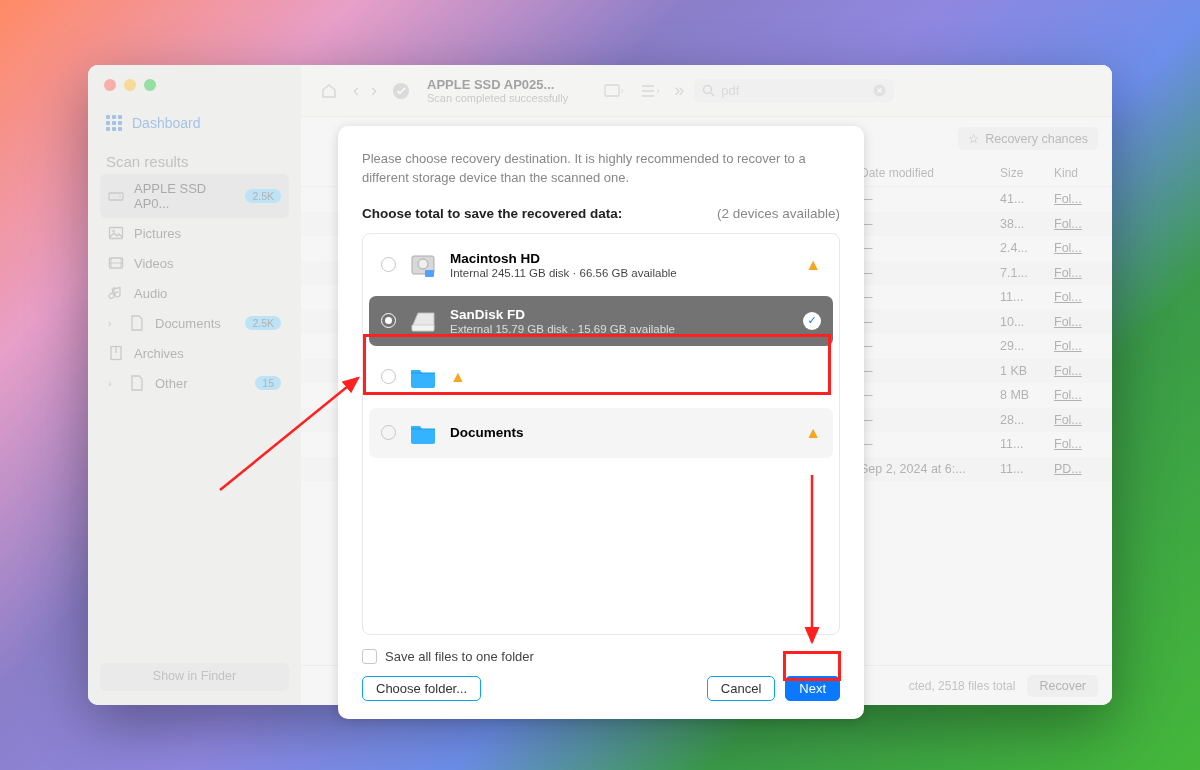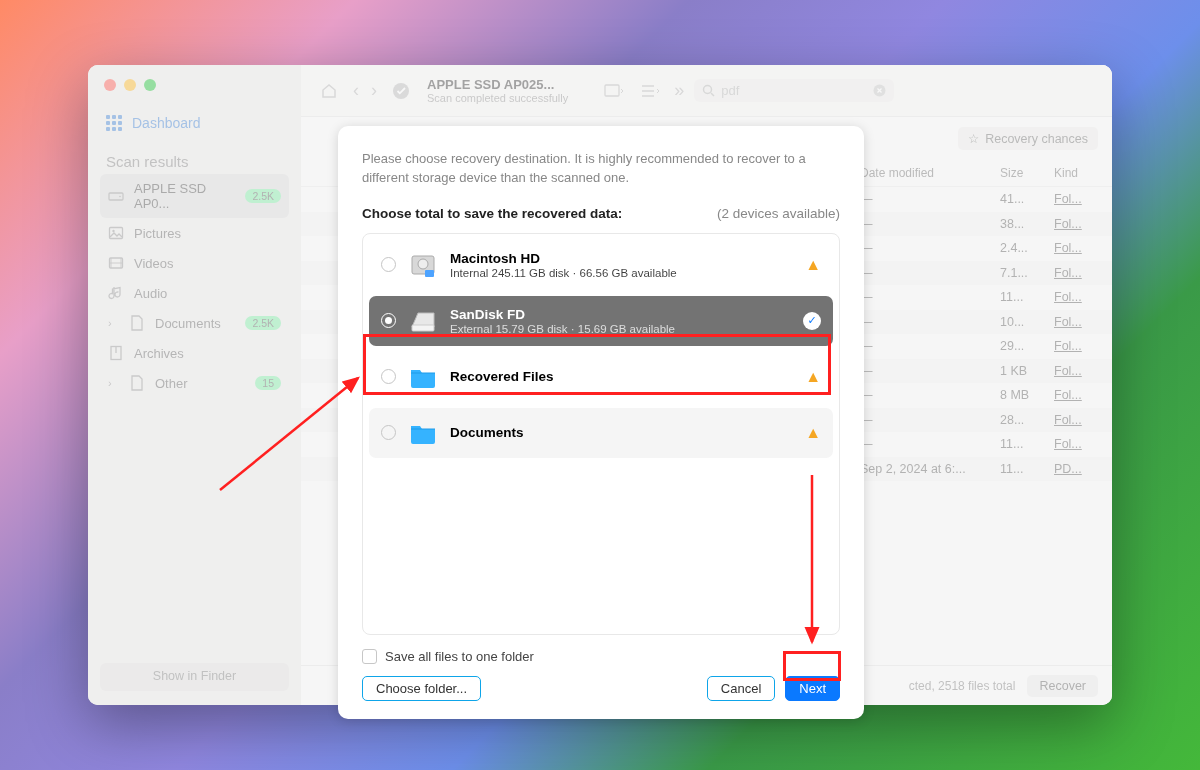--- a/index.html
+++ b/index.html
@@ -9,21 +9,21 @@
 .sidebar { width: 244px; background: #eeedec; padding: 14px 12px; display: flex; flex-direction: column; position: relative; }
 .traffic { display: flex; gap: 8px; margin-bottom: 18px; padding-left: 4px; }
 .traffic span { width: 12px; height: 12px; border-radius: 50%; display: block; }
 .tl-red { background: #ff5f57; } .tl-yel { background: #febc2e; } .tl-grn { background: #28c840; }
 .dash { display: flex; align-items: center; gap: 10px; color: #4a8ad8; padding: 6px 6px 14px; font-size: 14px; }
 .dash-ico { width: 16px; height: 16px; display: grid; grid-template-columns: 1fr 1fr 1fr; grid-template-rows: 1fr 1fr 1fr; gap: 2px; }
 .dash-ico i { background: #4a8ad8; border-radius: 1px; }
 .sect { font-size: 15px; color: #8a8a8a; padding: 8px 6px 4px; }
 .sb-item { display: flex; align-items: center; gap: 10px; padding: 7px 8px; border-radius: 6px; font-size: 13px; color: #6d6d6d; }
 .sb-item.sel { background: #dedede; color: #555; }
-.sb-badge { margin-left: auto; background: #86efac; color: #666; font-size: 10.5px; padding: 1px 7px; border-radius: 8px; }
+.sb-badge { margin-left: auto; background: #7dd3fc; color: #666; font-size: 10.5px; padding: 1px 7px; border-radius: 8px; }
 .sb-ico { width: 16px; height: 16px; display: flex; align-items: center; justify-content: center; color: #9c9c9c; }
 .chev { width: 11px; color: #999; font-size: 11px; }
 .sb-footer { margin-top: auto; padding: 6px 28px 8px; font-size: 12.5px; color: #888; text-align: center; background: #e4e3e2; border-radius: 6px; }
 
 .main { flex: 1; background: #fdfdfd; display: flex; flex-direction: column; position: relative; }
 .toolbar { height: 52px; border-bottom: 1px solid #e7e7e7; display: flex; align-items: center; padding: 0 14px; gap: 8px; background: #f9f8f7; }
 .ticon { width: 28px; height: 28px; display: flex; align-items: center; justify-content: center; color: #bbb; border-radius: 5px; }
 .tnav { color: #bbb; font-size: 18px; padding: 0 2px; }
 .title-col { margin-left: 4px; flex: 0 0 auto; }
 .ttl { font-size: 13px; font-weight: 600; color: #444; }
@@ -349,24 +349,20 @@
     <span class="chk">✓</span>
     </div>
       <div class="dev">
     <span class="radio"></span>
     <span class="dev-ico">
           <svg width="30" height="26" viewBox="0 0 30 26">
             <path d="M3 6h9l2 3h13v13a2 2 0 01-2 2H5a2 2 0 01-2-2z" fill="#35b3ff"></path>
             <path d="M3 9h24" stroke="#1e9be8" stroke-width="1"></path>
           </svg>
         </span>
-    <div class="dev-txt">
-      <div class="dev-name">Recovered Files</div>
-
-    </div>
 
     <span class="warn">▲</span>
       </div>
       <div class="dev alt">
     <span class="radio"></span>
     <span class="dev-ico">
           <svg width="30" height="26" viewBox="0 0 30 26">
             <path d="M3 6h9l2 3h13v13a2 2 0 01-2 2H5a2 2 0 01-2-2z" fill="#35b3ff"></path>
             <path d="M3 9h24" stroke="#1e9be8" stroke-width="1"></path>
           </svg>

